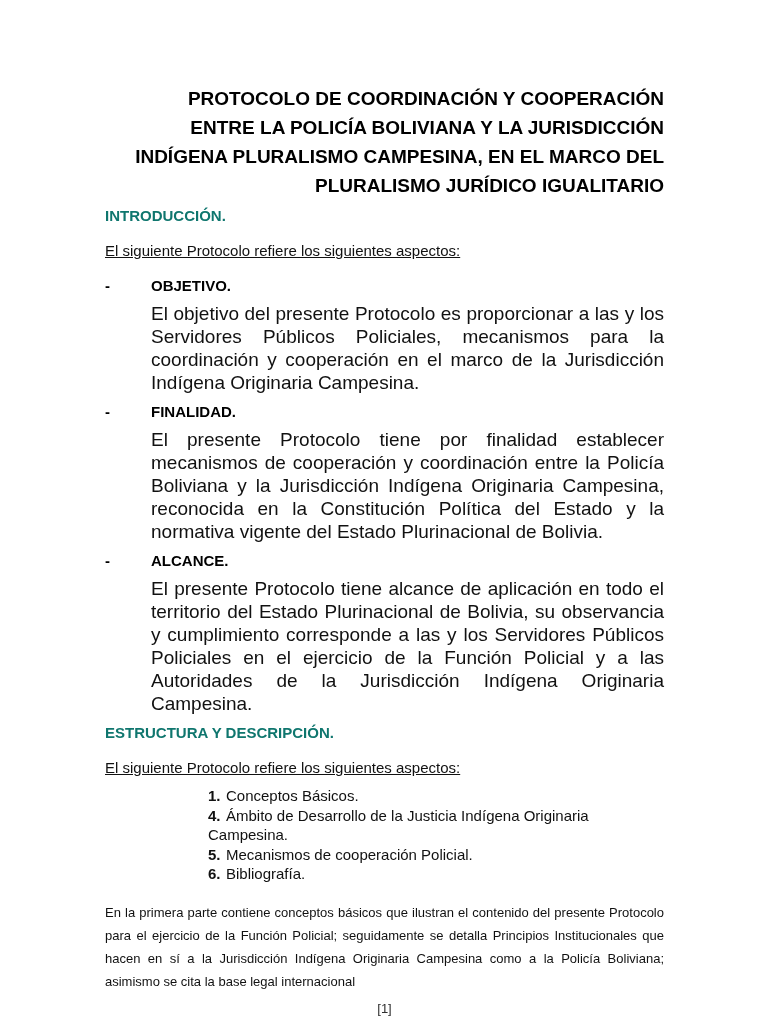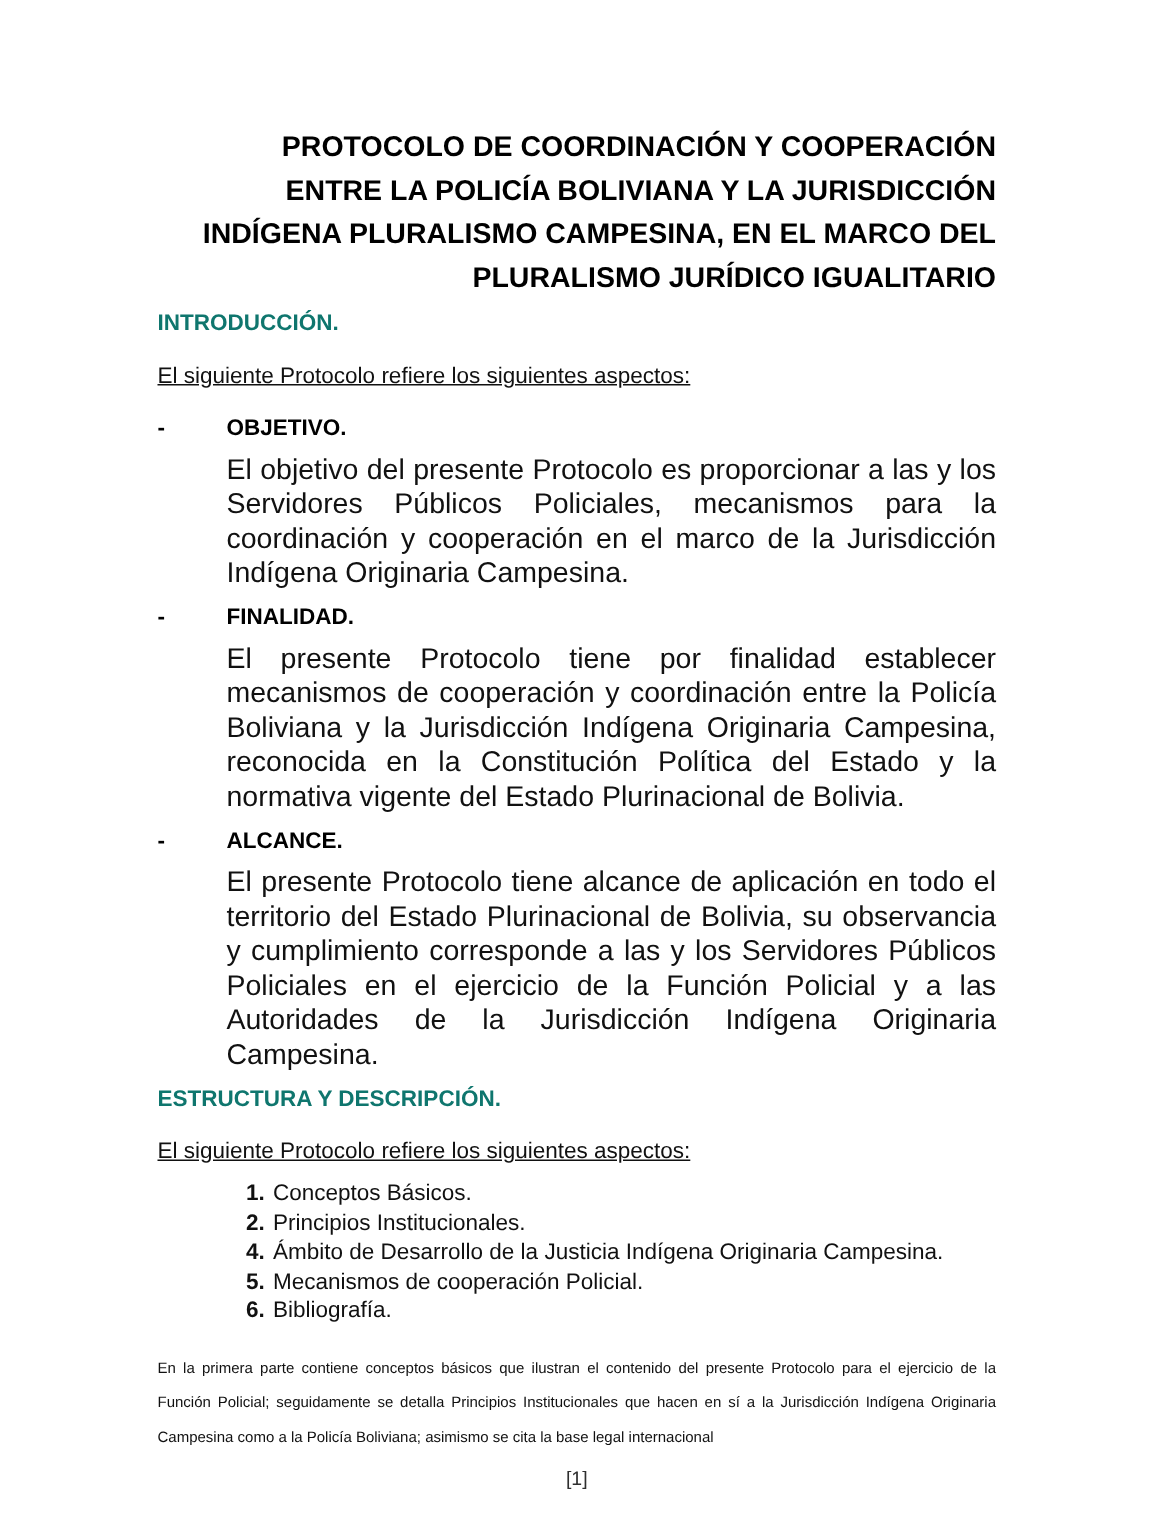--- a/index.html
+++ b/index.html
@@ -71,30 +71,31 @@
   .second-intro {
     margin-bottom: 7px;
   }
   
   .num-list {
     margin: 0 0 17px 59px;
   }
   .num-item {
     font-size: 15px;
     line-height: 19.5px;
+    margin-left: 44px;
   }
   .num-item .num {
     font-weight: bold;
     display: inline-block;
     min-width: 13px;
     margin-right: 5px;
   }
   
   .closing-paragraph {
-    font-size: 10px;
+    font-size: 13px;
     line-height: 23px;
     text-align: justify;
     margin: 0 0 8px 0;
   }
   
   .page-footer {
     text-align: center;
     font-size: 13px;
     line-height: 16px;
     color: #2f2f2f;
@@ -135,23 +136,20 @@
   <p class="bullet-paragraph">El presente Protocolo tiene alcance de aplicación en todo el territorio del Estado Plurinacional de Bolivia, su observancia y cumplimiento corresponde a las y los Servidores Públicos Policiales en el ejercicio de la Función Policial y a las Autoridades de la Jurisdicción Indígena Originaria Campesina.</p>
 
   <div class="section-heading">ESTRUCTURA Y DESCRIPCIÓN.</div>
   <p class="intro-line second-intro">El siguiente Protocolo refiere los siguientes aspectos:</p>
 
   <div class="num-list">
     <div class="num-item">
       <span class="num">1.</span><span>Conceptos Básicos.</span>
     </div>
     <div class="num-item">
-      <span class="num">2.</span><span>Principios Institucionales.</span>
-    </div>
-    <div class="num-item">
       <span class="num">4.</span><span>Ámbito de Desarrollo de la Justicia Indígena Originaria Campesina.</span>
     </div>
     <div class="num-item">
       <span class="num">5.</span><span>Mecanismos de cooperación Policial.</span>
     </div>
     <div class="num-item">
       <span class="num">6.</span><span>Bibliografía.</span>
     </div>
   </div>
 

